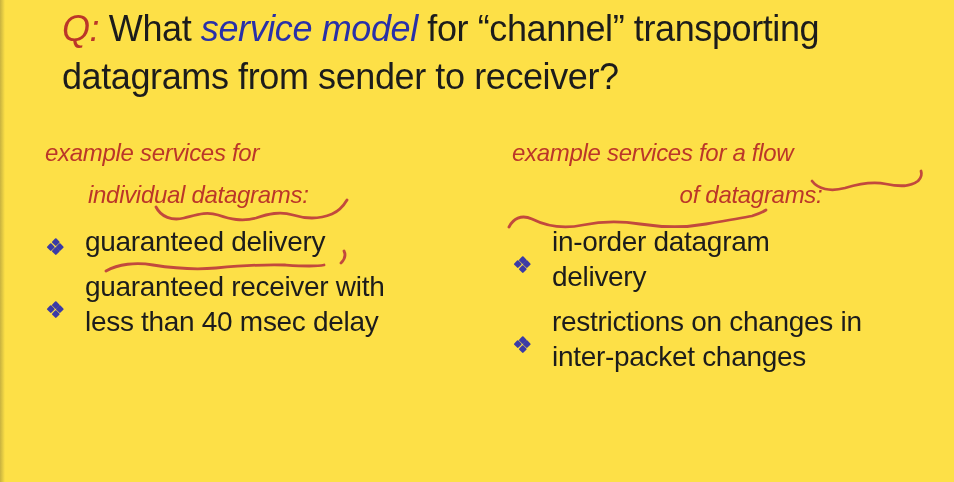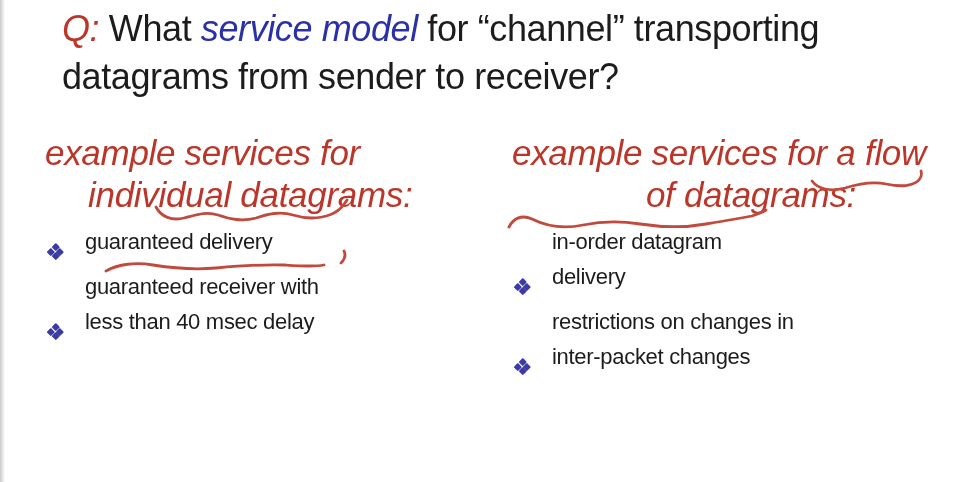--- a/index.html
+++ b/index.html
@@ -1,19 +1,19 @@
 <!DOCTYPE html>
 <html><head>
 <meta charset="utf-8">
 <style>
   html,body { margin:0; padding:0; background:#888; }
   .slide {
     position:relative;
     width:954px; height:482px;
-    background:#ffffff;
+    background:#fde047;
     font-family:"Liberation Sans", sans-serif;
     color:#1c1c1c;
     overflow:hidden;
   }
   .edge-shadow {
     position:absolute; left:0; top:0; width:5px; height:100%;
     background:linear-gradient(to right, rgba(40,40,40,.25), rgba(40,40,40,0));
   }
 
   
@@ -25,32 +25,32 @@
   .q-label { color:#bb3629; font-style:italic; }
   .q-highlight { color:#2930a8; font-style:italic; }
 
   
   .column { position:absolute; top:132px; }
   .col-left  { left:45px;  width:440px; }
   .col-right { left:512px; width:442px; }
 
   .col-heading {
     color:#bb3629; font-style:italic;
-    font-size:35px; line-height:42px; letter-spacing:-0.3px;
+    font-size:24px; line-height:42px; letter-spacing:-0.3px;
     white-space:nowrap;
   }
   .col-heading .hline { display:block; }
   .col-left  .hline2 { padding-left:43px; }
   .col-right .hline2 { padding-left:36px;text-align:center; }
 
   .list { margin-top:8px; }
   .item {
-    display:flex; align-items:flex-end;
+    display:flex; align-items:center;
     margin-bottom:10px;
-    font-size:22px; line-height:35px; letter-spacing:-0.3px;
+    font-size:28px; line-height:35px; letter-spacing:-0.3px;
   }
   .item-text span { display:block; white-space:nowrap; }
 
   
   .bullet {
     flex:0 0 15px; width:15px; height:15px;
     position:relative; margin:10px 22px 0 3px;
   }
   .bullet i {
     position:absolute; width:5.6px; height:5.6px;

